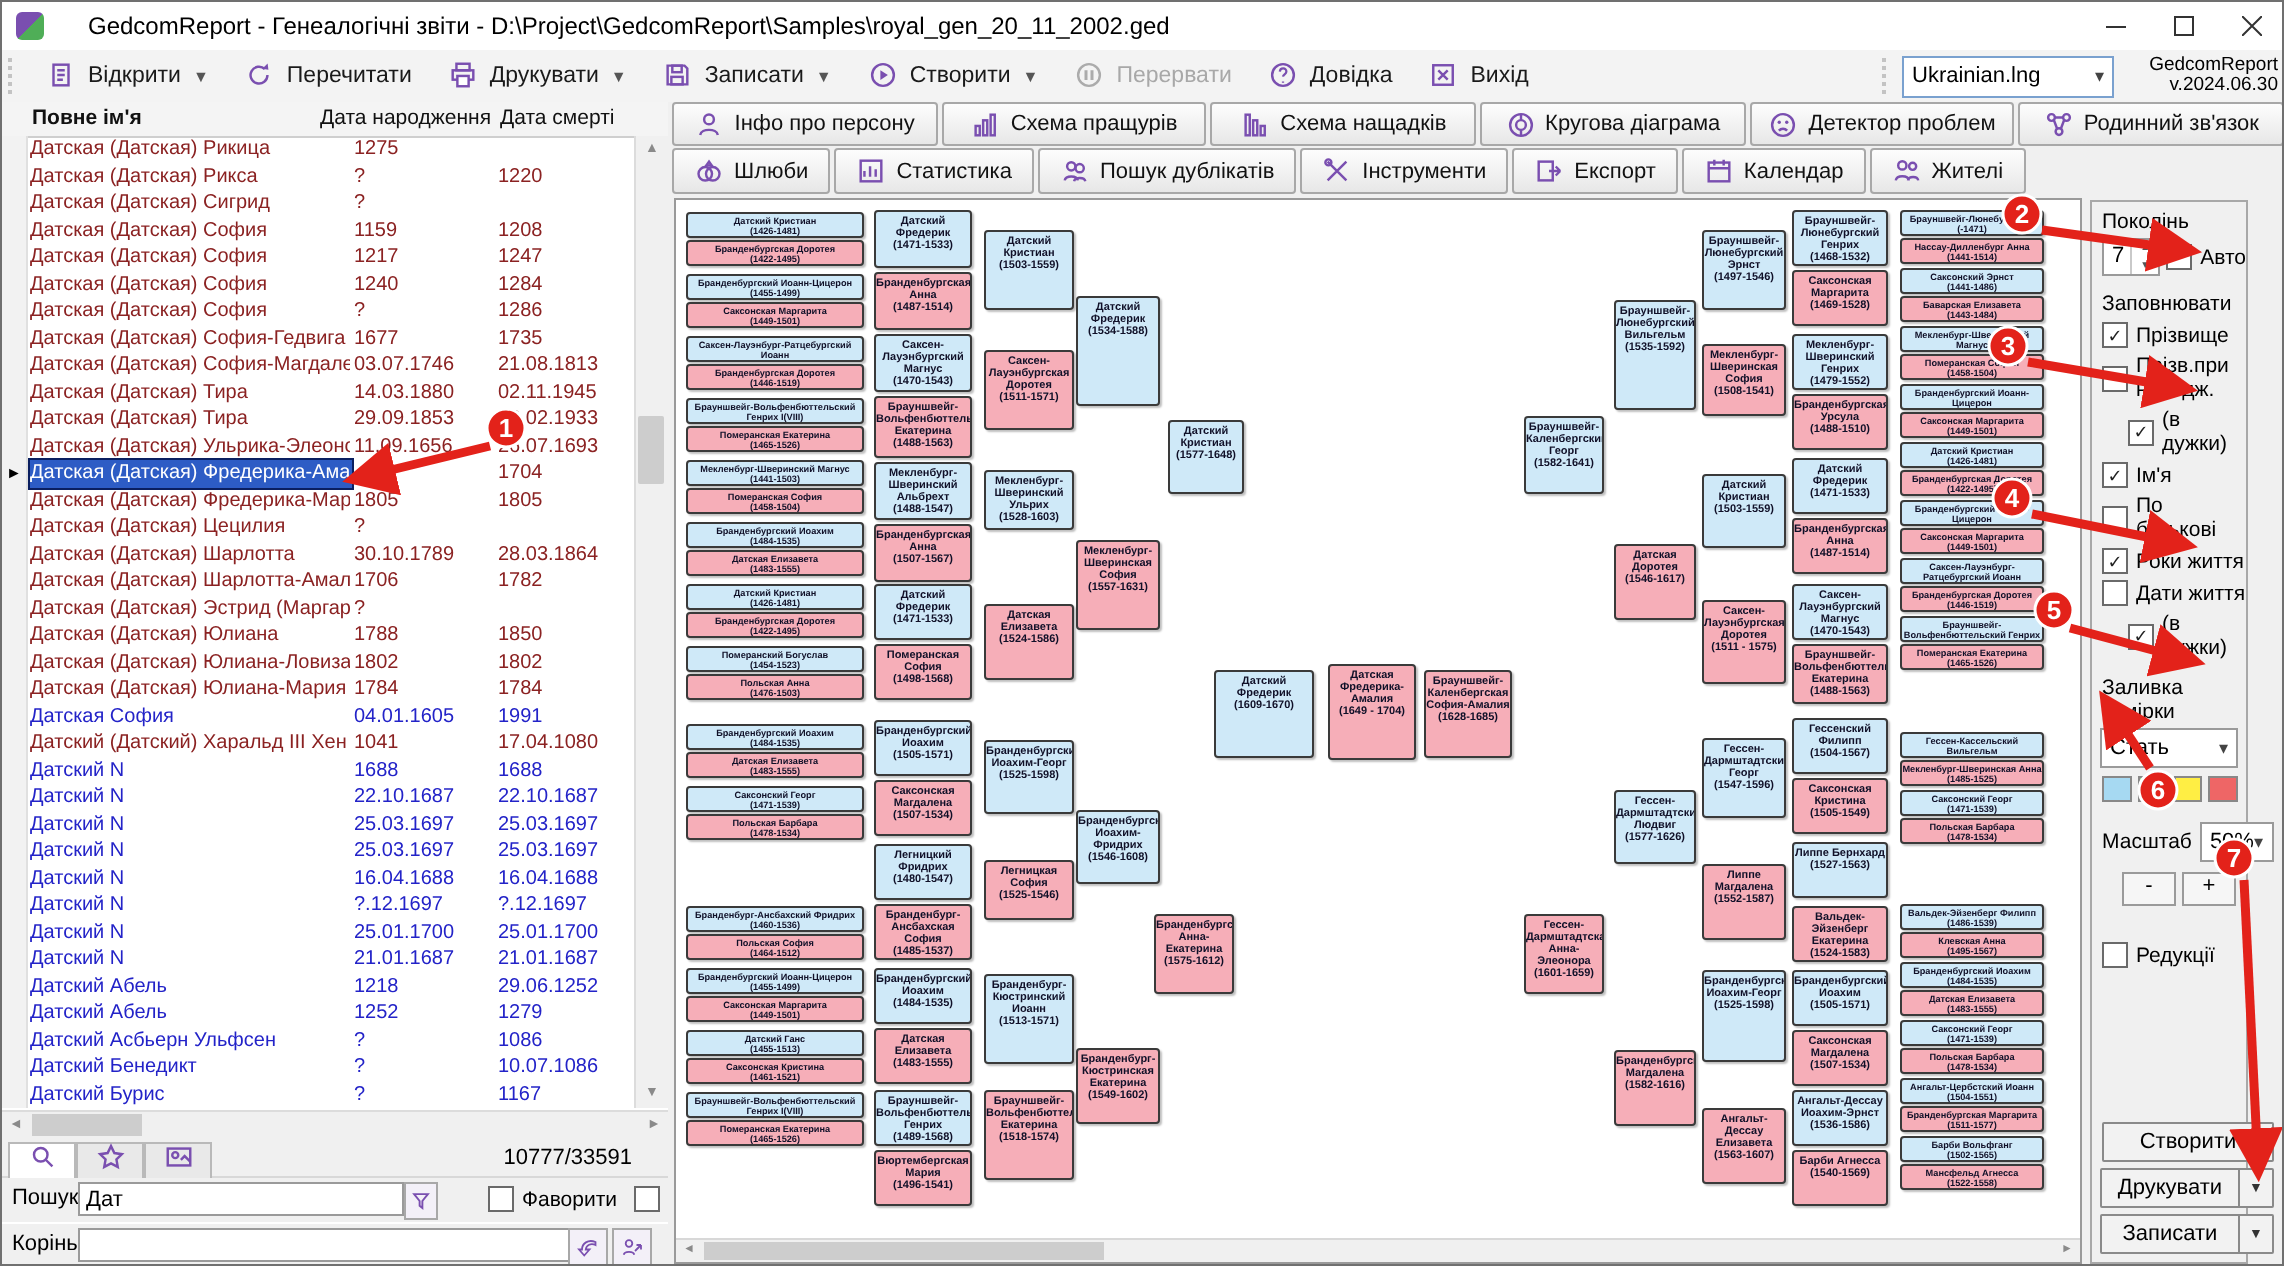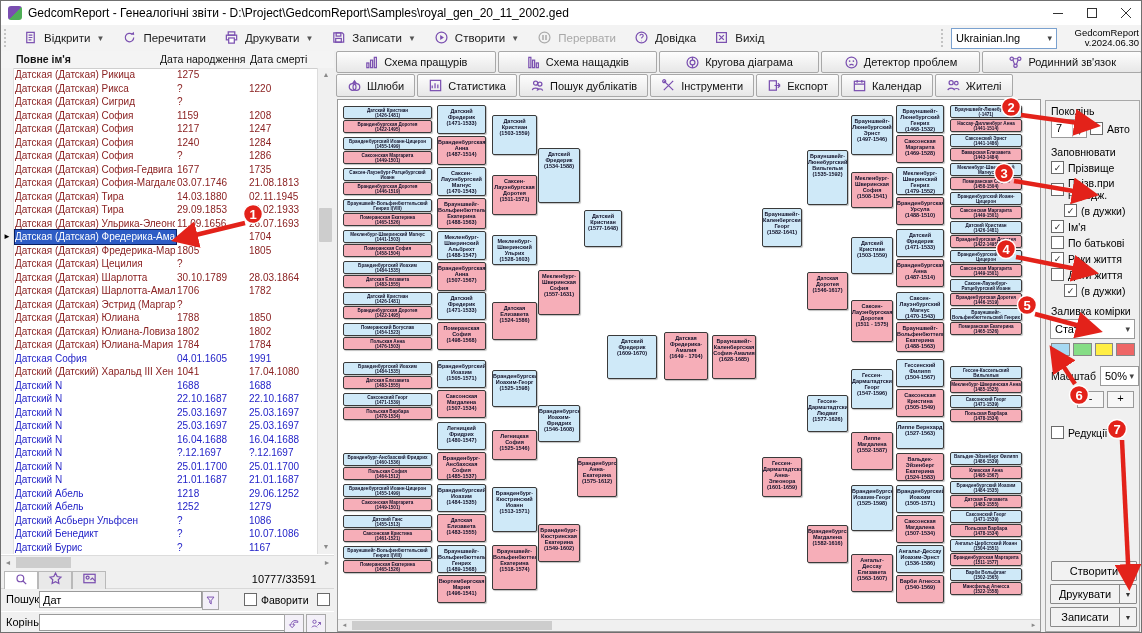--- a/index.html
+++ b/index.html
@@ -4,21 +4,21 @@
 <style>
   html,body{margin:0;padding:0;background:#d8d8d8;}
   .app{position:relative;width:1142px;height:633px;background:#f0f0f0;
        font-family:"Liberation Sans",sans-serif;border:1px solid #707070;box-sizing:border-box;
        overflow:hidden;-webkit-font-smoothing:antialiased;}
   
   #titlebar{position:absolute;left:0;top:0;width:1142px;height:24px;background:#ffffff;
             display:flex;align-items:center;font-size:12px;color:#000;border-bottom:1px solid #e4e4e4;}
   #appicon{width:14px;height:14px;margin:0 6px 0 7px;border-radius:3px;
            background:linear-gradient(135deg,#7a4fb0 0 50%,#4fae57 50% 100%);flex:0 0 auto;}
-  #apptitle{flex:1 1 auto;white-space:nowrap;overflow:hidden;}
+  #apptitle{flex:1 1 auto;white-space:nowrap;overflow:hidden;margin-left:16px;}
   .winbtn{width:34px;height:24px;display:flex;align-items:center;justify-content:center;
           font-size:12px;color:#333;}
   .winbtn svg{display:block}
   
   #toolbar{position:absolute;left:0;top:24px;width:1142px;height:26px;background:#f3f3f3;
            border-bottom:1px solid #dcdcdc;display:flex;align-items:center;font-size:11.5px;}
   .grip{width:5px;height:18px;margin:0 3px;border-left:2px dotted #c3c3c3;flex:0 0 auto;}
   .tbtn{display:inline-flex;align-items:center;gap:5px;padding:3px 8px;color:#1a1a1a;
         border:1px solid transparent;border-radius:2px;white-space:nowrap;justify-content:space-between;}
   .tbtn.disabled{color:#a8a8a8;}
@@ -104,21 +104,21 @@
   .tb .yr{font-size:5.5px;line-height:7px;}
   .tb.small .nm{font-size:4.6px;line-height:5.2px;padding-top:1px;}
   .tb.small .yr{font-size:4.6px;line-height:5.2px;}
   #treehscroll{position:absolute;left:0;bottom:0;width:702px;height:11px;background:#f0f0f0;border-top:1px solid #d8d8d8;}
   #treehscroll .thumb{position:absolute;left:14px;top:1px;width:200px;height:9px;background:#cdcdcd;}
   #treehscroll .lt,#treehscroll .rt{position:absolute;top:0;width:13px;height:10px;color:#8a8a8a;
       font-size:6px;text-align:center;line-height:11px;}
   #treehscroll .lt{left:0}#treehscroll .rt{right:0}
   #treehscroll .lt::before{content:"◄"}#treehscroll .rt::before{content:"►"}
   
-  #sidebar{position:absolute;left:711px;top:49px;width:95px;height:532px;border:1px solid #a8a8a8;
+  #sidebar{position:absolute;left:711px;top:49px;width:79px;height:532px;border:1px solid #a8a8a8;
            background:#f0f0f0;box-sizing:border-box;font-size:10.5px;color:#000;}
   .sb-label{margin:4px 0 2px 5px;}
   #genrow{display:flex;align-items:center;margin-left:5px;gap:3px;}
   #genspin{width:34px;height:17px;border:1px solid #9a9a9a;background:#fff;display:flex;}
   #genval{flex:1;text-align:left;padding:2px 0 0 4px;font-size:11px;}
   #genarrows{width:13px;border-left:1px solid #c9c9c9;display:flex;flex-direction:column;}
   #genarrows span{flex:1;font-size:5px;text-align:center;color:#555;line-height:8px;}
   .sb-check{display:flex;align-items:center;gap:4px;margin:3px 0 0 5px;}
   .sb-check.indent{margin-left:18px;}
   .combobox{height:18px;border:1px solid #9a9a9a;background:#fff;display:flex;align-items:center;
@@ -551,20 +551,29 @@
         <span class="chkbox"></span>
       </span>
     </div>
   </div>
 
   <div id="rightpanel">
     <div class="tabsrow" id="tabs1">
         <div class="tab">
           <span class="ic">
             <svg width="15" height="15" viewBox="0 0 16 16" fill="none" stroke="#7a4fb0" stroke-width="1.3" xmlns="http://www.w3.org/2000/svg">
+              <circle cx="8" cy="5" r="2.6"></circle>
+              <path d="M3.3 13.3c.6-3.6 8.8-3.6 9.4 0"></path>
+            </svg>
+          </span>
+          <span>Інфо про персону</span>
+        </div>
+        <div class="tab">
+          <span class="ic">
+            <svg width="15" height="15" viewBox="0 0 16 16" fill="none" stroke="#7a4fb0" stroke-width="1.3" xmlns="http://www.w3.org/2000/svg">
               <rect x="3" y="8.5" width="2.2" height="5"></rect>
               <rect x="7" y="5.5" width="2.2" height="8"></rect>
               <rect x="11" y="2.5" width="2.2" height="11"></rect>
             </svg>
           </span>
           <span>Схема пращурів</span>
         </div>
         <div class="tab">
           <span class="ic">
             <svg width="15" height="15" viewBox="0 0 16 16" fill="none" stroke="#7a4fb0" stroke-width="1.3" xmlns="http://www.w3.org/2000/svg">

